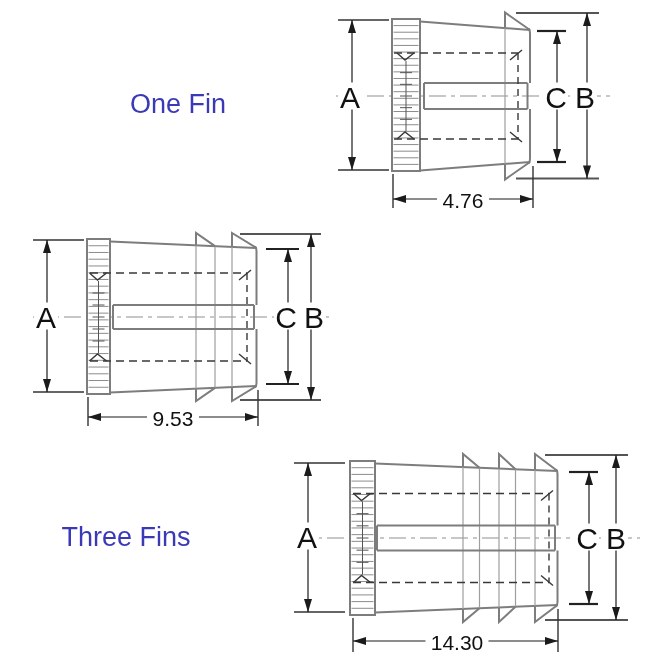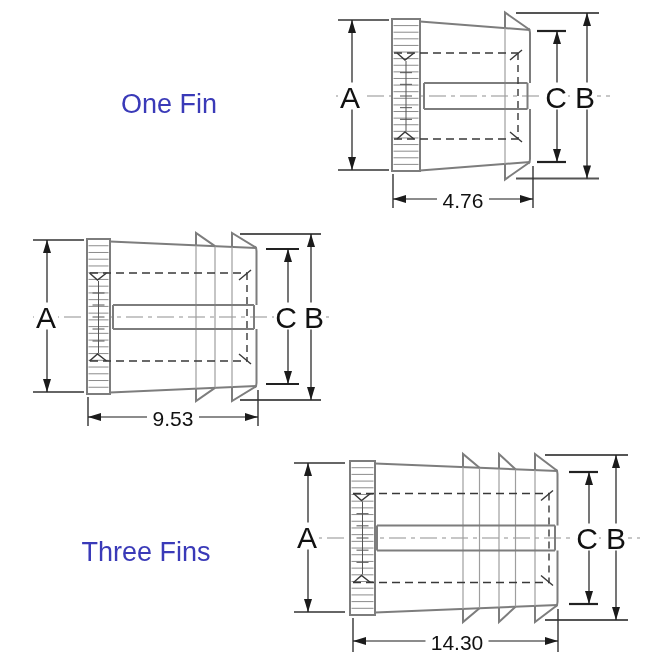--- a/index.html
+++ b/index.html
@@ -2,23 +2,23 @@
 <html><head>
 <meta charset="utf-8">
 <style>
   html,body{margin:0;padding:0;background:#ffffff;}
   .stage{position:relative;width:670px;height:670px;background:#ffffff;
          font-family:"Liberation Sans",sans-serif;overflow:hidden;}
   .stage svg{position:absolute;left:0;top:0;}
   svg text{font-family:"Liberation Sans",sans-serif;fill:#111111;}
   .caption{position:absolute;transform:translate(-50%,-50%);
            font-size:27px;white-space:nowrap;font-family:"Liberation Sans",sans-serif;}
-  #cap0{left:169px;top:104px;}
+  #cap0{left:178px;top:104px;}
   #cap1{left:478px;top:318px;}
-  #cap2{left:126px;top:552px;margin-left:20px;}
+  #cap2{left:126px;top:537px;}
 </style>
 </head>
 <body>
 
 <div class="stage">
   <svg id="drawing" width="670" height="670" viewBox="0 0 670 670">
       <g>
         <line x1="336" y1="96" x2="610" y2="96" stroke="#b5b5b5" stroke-width="1.3" stroke-dasharray="17 5 4 5"></line>
         <rect x="392" y="19" width="28" height="152" fill="#ffffff" stroke="#7d7d7d" stroke-width="2"></rect>
         <line x1="393.5" y1="25.608695652173914" x2="418.5" y2="25.608695652173914" stroke="#8c8c8c" stroke-width="1"></line>

